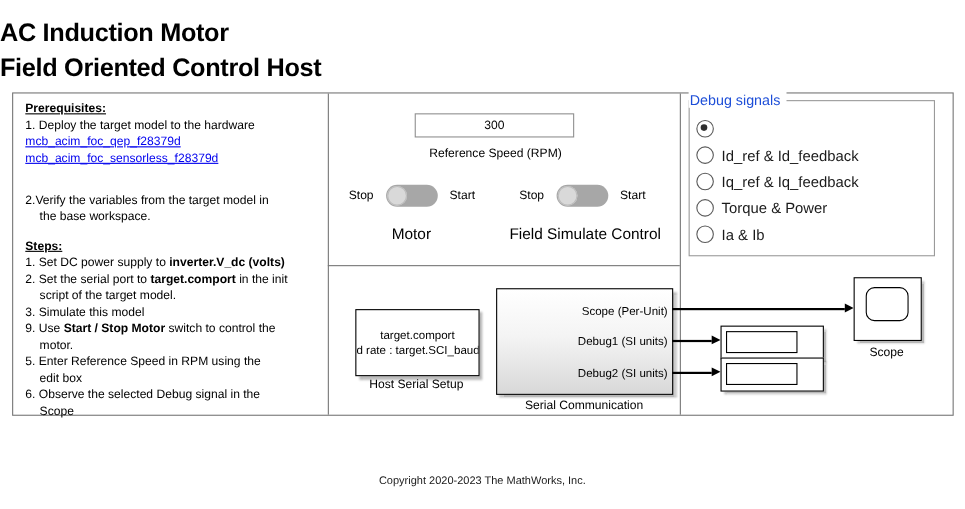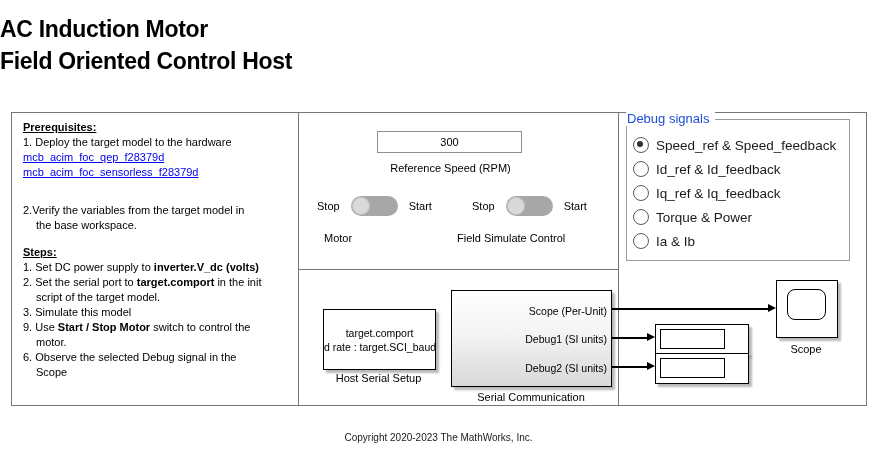--- a/index.html
+++ b/index.html
@@ -5,21 +5,21 @@
   html,body { margin:0; padding:0; background:#ffffff; }
   .canvas {
     position:relative; width:877px; height:463px; overflow:hidden;
     background:#ffffff; color:#000;
     font-family:"Liberation Sans", sans-serif;
   }
   
   .title { position:absolute; top:13px; left:0; width:877px; text-align:left;
            font-weight:bold; font-size:23px; line-height:32px; letter-spacing:-0.3px; color:#000; }
   
-  .main-box { position:absolute; left:11px; top:112px; width:854px; height:292px;
+  .main-box { position:absolute; left:11px; top:84px; width:854px; height:292px;
               border:1px solid #767676; background:#fff; }
   .vdiv { position:absolute; top:0; height:100%; width:1px; background:#767676; }
   .vdiv1 { left:286px; } .vdiv2 { left:606px; }
   .hdiv { position:absolute; left:286px; top:156px; width:320px; height:1px; background:#767676; }
   
   .instructions { position:absolute; left:11px; top:7px; width:264px;
                   font-size:11px; line-height:15px; color:#000; }
   .heading { font-weight:bold; text-decoration:underline; }
   .item { padding-left:13px; text-indent:-13px; white-space:pre-line; }
   .mlink { display:block; color:#0000EE; text-decoration:underline; cursor:pointer; }
@@ -29,21 +29,21 @@
   
   .edit-box { position:absolute; left:365px; top:18px; width:145px; height:22px;
               border:1px solid #8f8f8f; background:#fff; text-align:center;
               font-family:inherit; font-size:11px; color:#000; padding:0; box-sizing:border-box; }
   .ref-label { position:absolute; left:336px; top:49px; width:205px; text-align:center; font-size:11px; }
   .switch-group { position:absolute; top:82px; height:22px; display:flex; align-items:center; gap:11px; font-size:11px; }
   .sw1 { left:305px; } .sw2 { left:460px; }
   .switch-track { width:47px; height:20px; border-radius:10px; background:#a7a7a7; position:relative; cursor:pointer; }
   .switch-knob { position:absolute; left:1px; top:1px; width:18px; height:18px; border-radius:50%;
                  background:#d9d9d9; box-shadow: inset 0 0 0 1px #bdbdbd; }
-  .switch-label { position:absolute; top:119px; font-size:11px; }
+  .switch-label { position:absolute; top:119px; text-align:center; font-size:14px; }
   .swl1 { left:312px; width:100px; } .swl2 { left:445px; width:150px; }
   
   .hss-block { position:absolute; left:311px; top:196px; width:111px; height:59px;
                background:#fff; border:1px solid #000; box-shadow:3px 3px 2px rgba(0,0,0,0.28);
                display:flex; flex-direction:column; justify-content:center;
                font-size:10.5px; line-height:14px; overflow:hidden; cursor:pointer; }
   .hss-line { width:100%; text-align:center; white-space:nowrap; }
   .block-label { position:absolute; text-align:center; font-size:11px; color:#000; }
   .hss-label { left:299px; top:259px; width:135px; }
   .sc-block { position:absolute; left:439px; top:177px; width:159px; height:95px;
@@ -109,20 +109,22 @@
       <a class="mlink">mcb_acim_foc_sensorless_f28379d</a>
       <div class="item prereq2">2.Verify the variables from the target model in
 the base workspace.</div>
       <div class="heading steps-heading">Steps:</div>
       <div class="item"><span>1. Set DC power supply to </span><span class="b">inverter.V_dc (volts)</span><span></span></div>
       <div class="item"><span>2. Set the serial port to </span><span class="b">target.comport</span><span> in the init
 script of the target model.</span></div>
       <div class="item"><span>3. Simulate this model</span><span class="b"></span><span></span></div>
       <div class="item"><span>9. Use </span><span class="b">Start / Stop Motor</span><span> switch to control the
 motor.</span></div>
+      <div class="item"><span>5. Enter Reference Speed in RPM using the
+edit box</span><span class="b"></span><span></span></div>
       <div class="item"><span>6. Observe the selected Debug signal in the
 Scope</span><span class="b"></span><span></span></div>
     </div>
 
     <input class="edit-box" type="text" value="300" style="">
     <div class="ref-label">Reference Speed (RPM)</div>
 
     <div class="switch-group sw1">
       <span>Stop</span>
       <span class="switch-track">
@@ -152,21 +154,20 @@
       <div class="sc-port scp1">Debug1 (SI units)</div>
       <div class="sc-port scp2">Debug2 (SI units)</div>
     </div>
     <div class="block-label sc-label">Serial Communication</div>
 
     <div class="fieldset">
       <div class="legend">Debug signals</div>
       <div class="radio-list">
         <div class="radio-row">
           <span class="radio-circle selected"></span>
-          <span>Speed_ref &amp; Speed_feedback</span>
         </div>
         <div class="radio-row">
           <span class="radio-circle"></span>
           <span>Id_ref &amp; Id_feedback</span>
         </div>
         <div class="radio-row">
           <span class="radio-circle"></span>
           <span>Iq_ref &amp; Iq_feedback</span>
         </div>
         <div class="radio-row">

